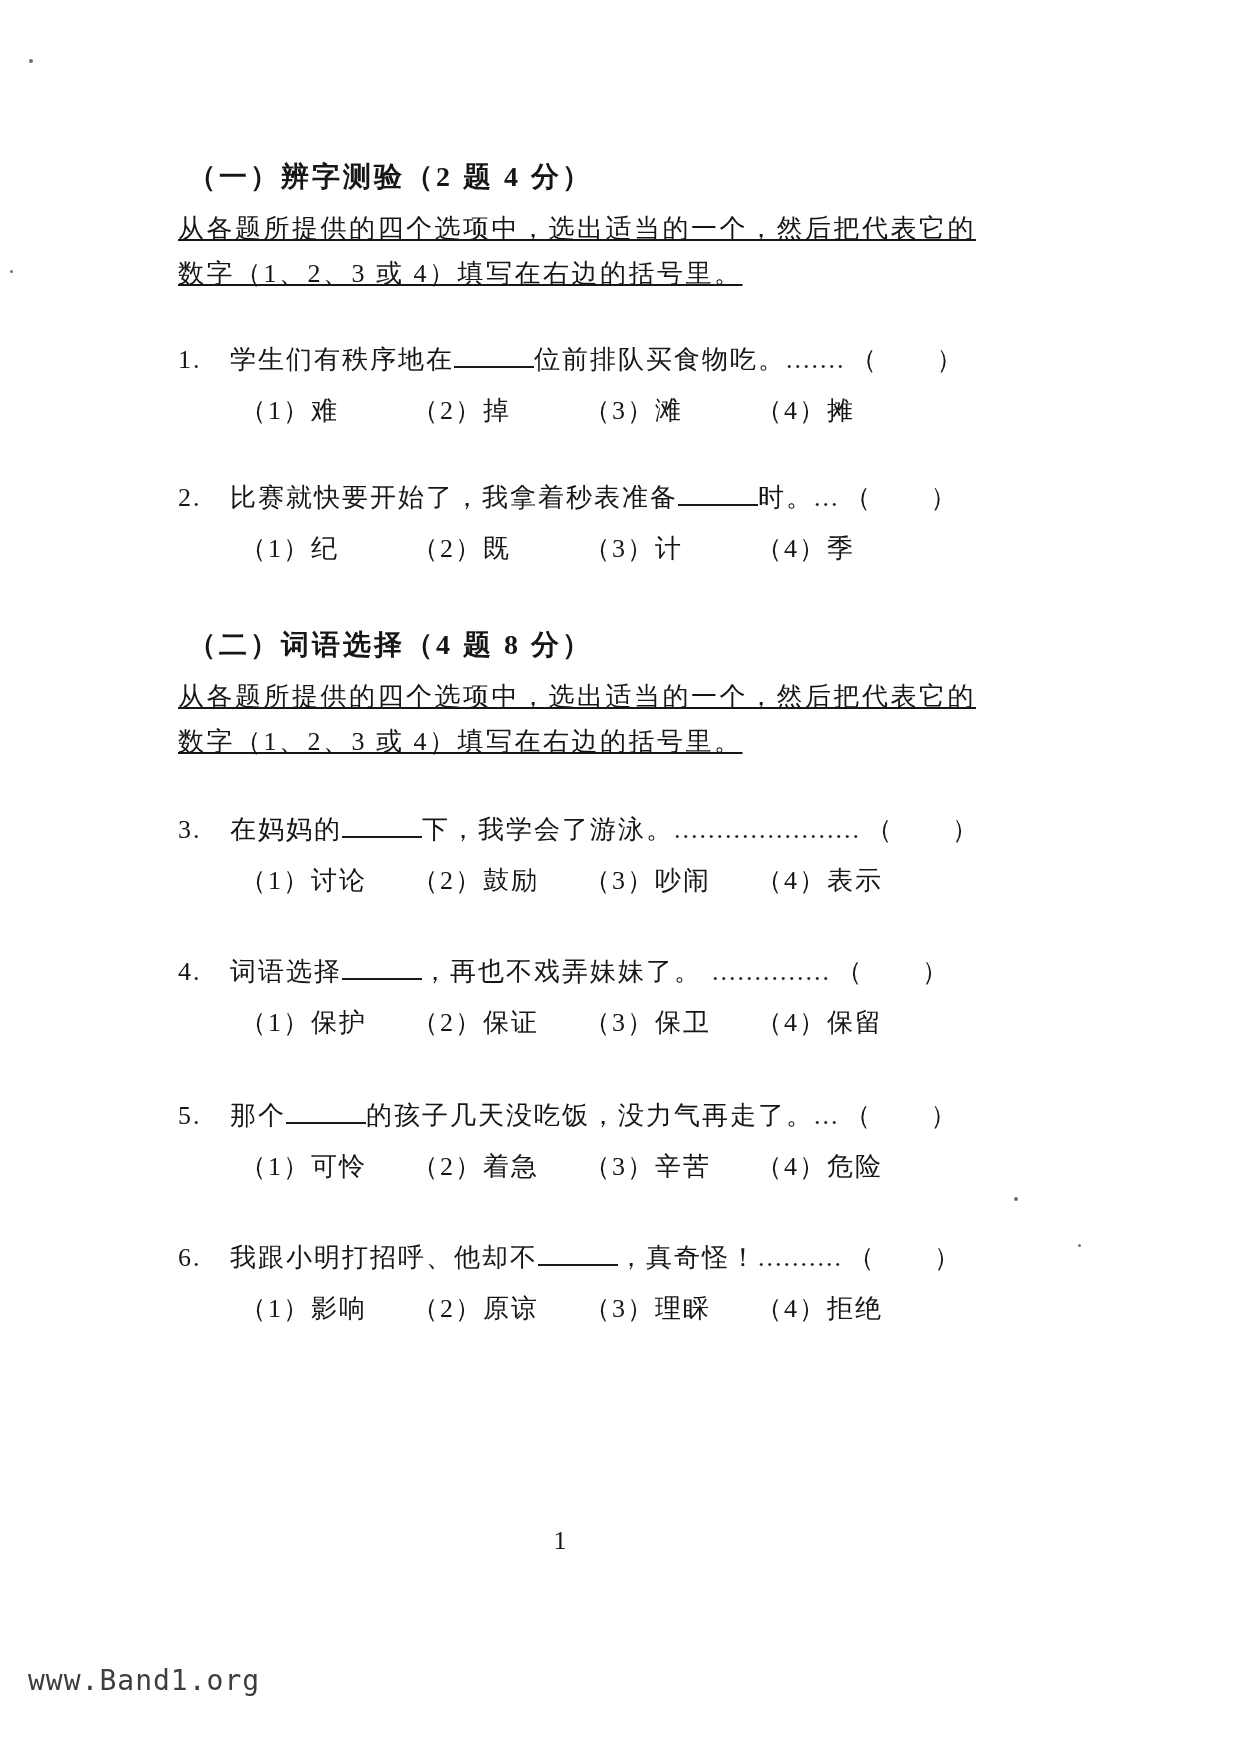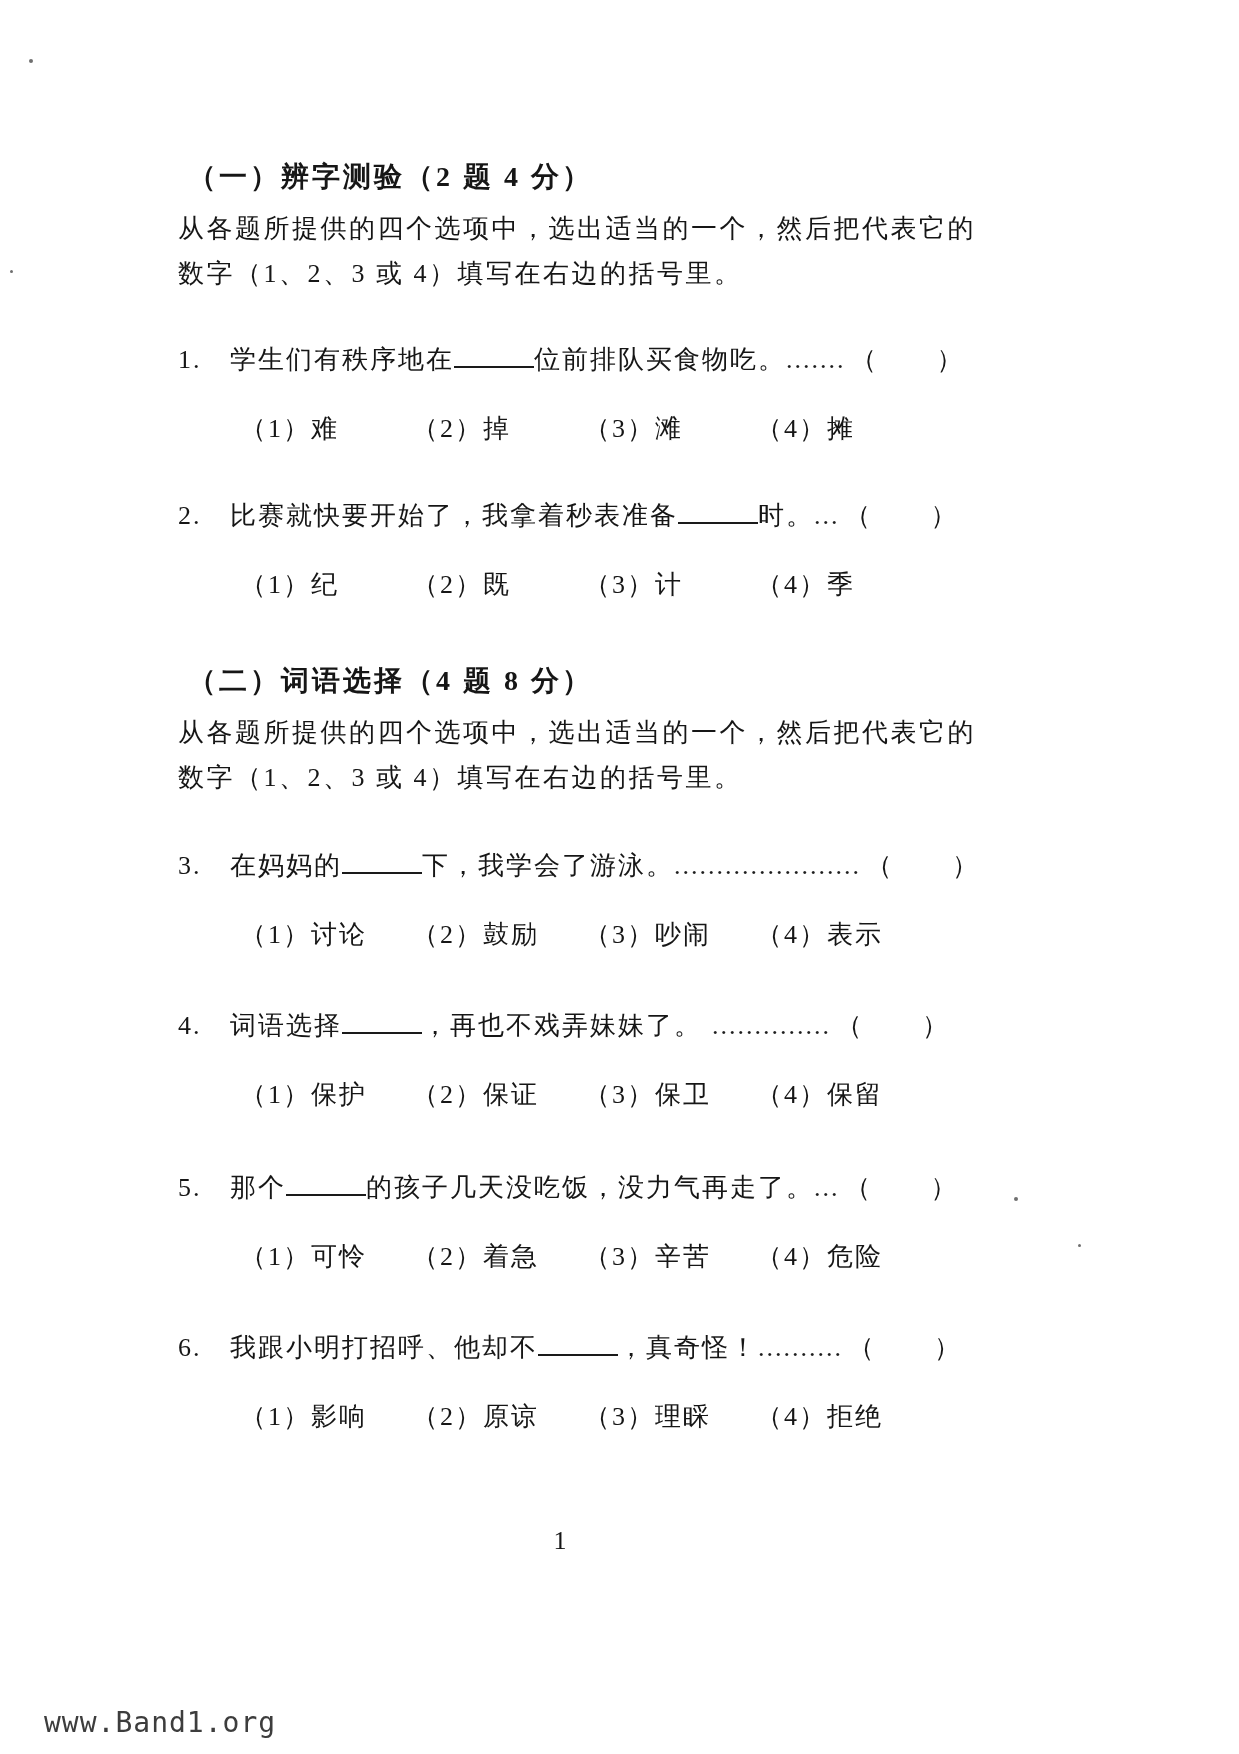--- a/index.html
+++ b/index.html
@@ -12,21 +12,21 @@
     overflow:hidden;
   }
   .content { position:absolute; left:178px; top:158px; width:772px; }
 
   .sec-title {
     font-size:28px; letter-spacing:3px; font-weight:700;
     margin-left:10px; white-space:nowrap;
   }
   .sec-instr {
     font-size:26px; letter-spacing:2.5px; line-height:45px;
-    margin-top:10px; white-space:nowrap;
+    margin-top:10px; white-space:nowrap;text-decoration:underline;
   }
 
   .q { margin-top:0; }
   .q-line {
     display:flex; align-items:baseline;
     font-size:26px; letter-spacing:2px; white-space:nowrap;
   }
   .q-num { flex:none; width:52px; }
   .q-sentence { flex:none; }
   .blank {
@@ -34,43 +34,43 @@
     border-bottom:2px solid #1a1a1a; vertical-align:baseline;
   }
   .dots {
     margin-left:auto; flex:none; padding-right:5px;
     letter-spacing:2px; color:#1e1e1e; overflow:hidden;
   }
   .bracket { flex:none; }
   .bracket-gap { display:inline-block; width:58px; }
 
   .q-opts {
-    display:flex; margin-left:62px; margin-top:34px;
+    display:flex; margin-left:62px; margin-top:16px;
     font-size:26px; letter-spacing:2px; white-space:nowrap;
   }
   .opt { flex:none; width:172px; }
   .opt:last-child { width:auto; }
 
   
   .mt-q1 { margin-top:46px; }
   .mt-q2 { margin-top:52px; }
   .mt-sec2 { margin-top:60px; }
   .mt-q3 { margin-top:48px; }
   .mt-q4 { margin-top:56px; }
   .mt-q5 { margin-top:58px; }
   .mt-q6 { margin-top:56px; }
 
   .pagenum {
     position:absolute; left:0; top:1526px; width:1120px;
     text-align:center; font-size:26px; color:#161616;
   }
   .watermark {
-    position:absolute; left:44px; top:1664px;
+    position:absolute; left:28px; top:1664px;
     font-family:"DejaVu Sans Mono","Liberation Mono",monospace;
-    font-size:28px; letter-spacing:1px; color:#3d3d3d;margin-top:42px;
+    font-size:28px; letter-spacing:1px; color:#3d3d3d;
   }
   .speck { position:absolute; background:#6f6f6f; border-radius:50%; }
   .s1 { left:29px;  top:59px;   width:4px; height:4px; }
   .s2 { left:10px;  top:270px;  width:3px; height:3px; }
   .s3 { left:1014px; top:1197px; width:4px; height:4px; }
   .s4 { left:1078px; top:1244px; width:3px; height:3px; }
 </style>
 </head>
 <body>
 

